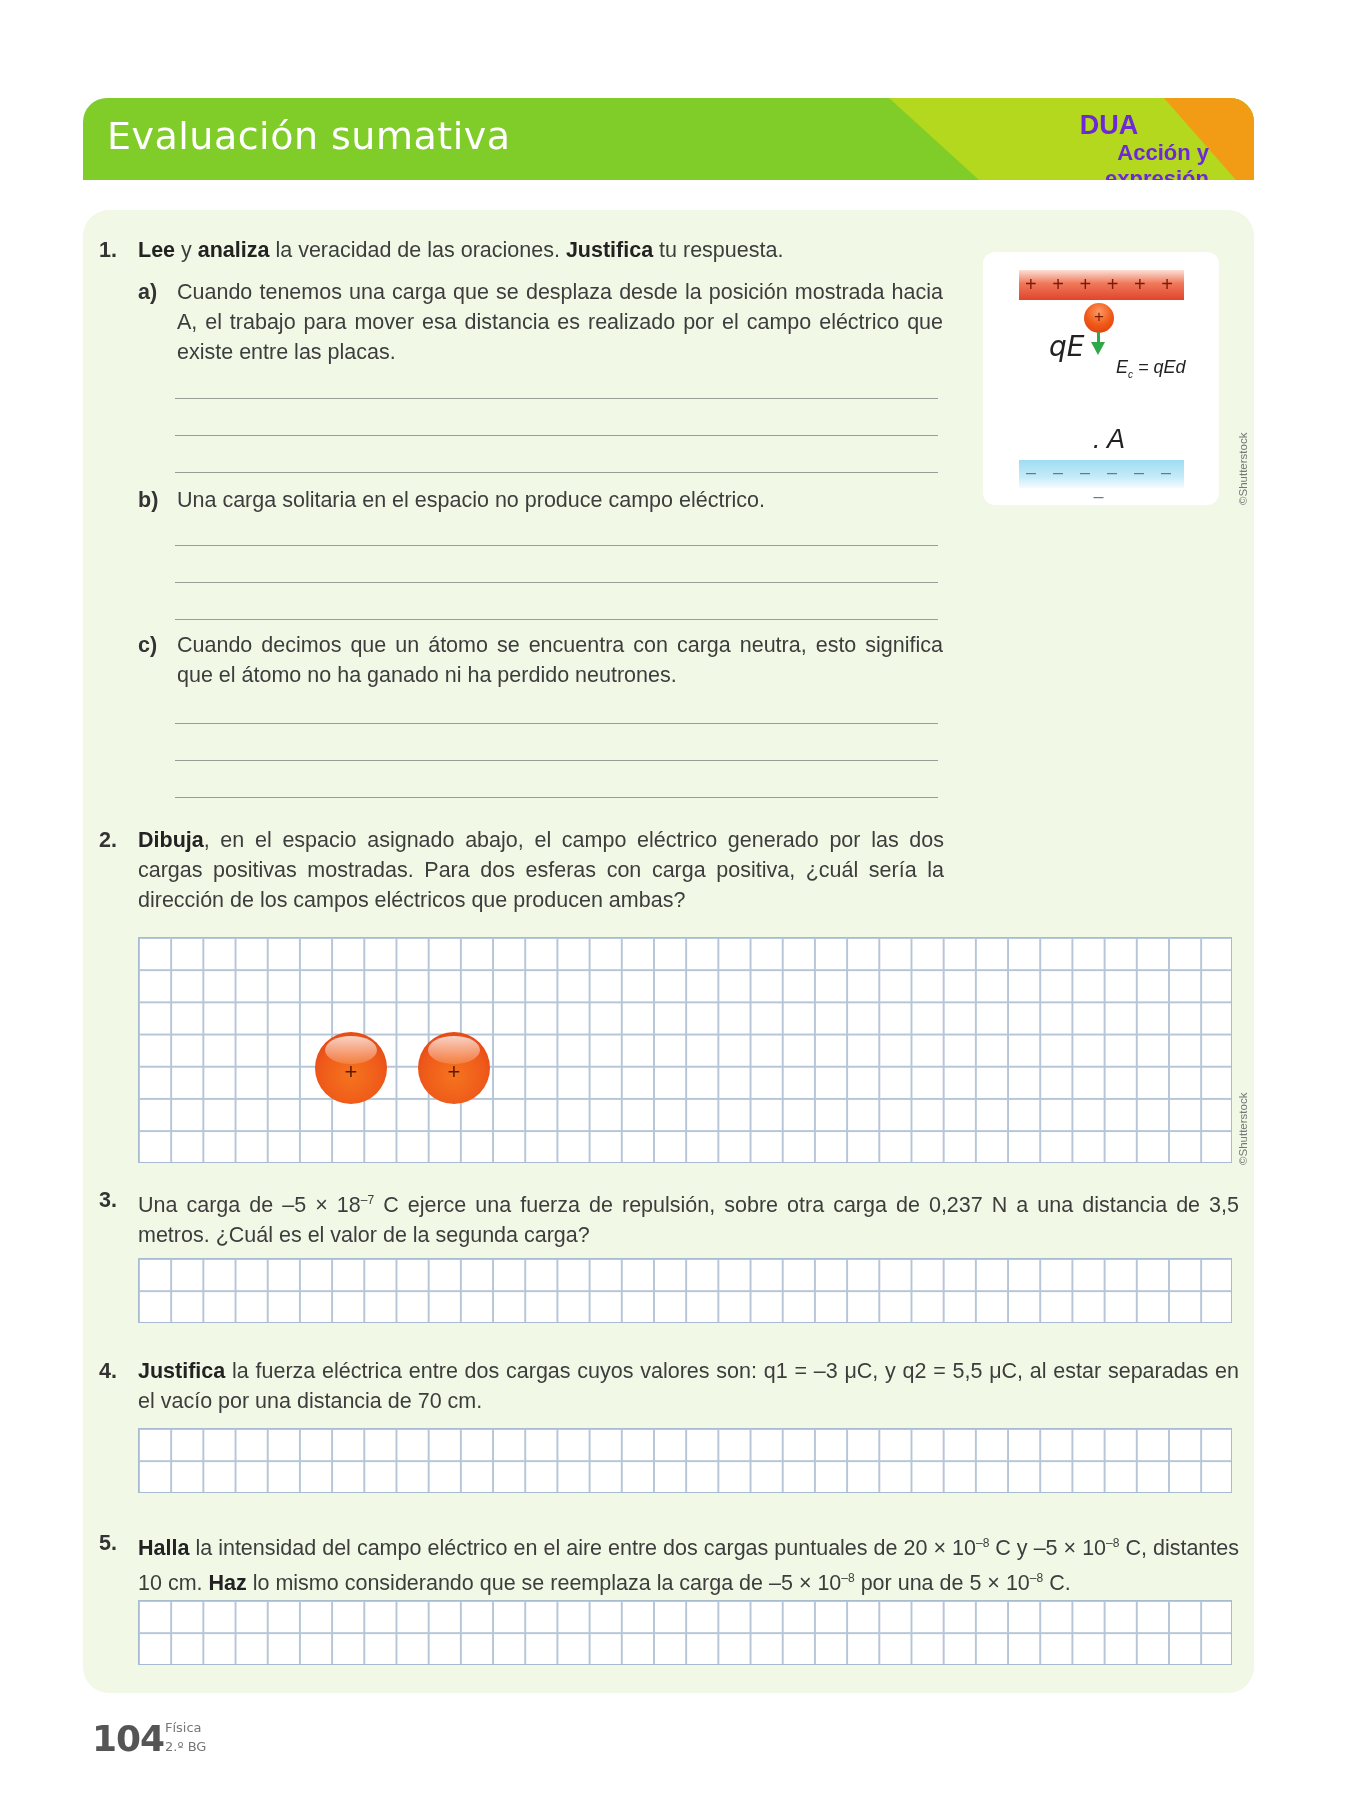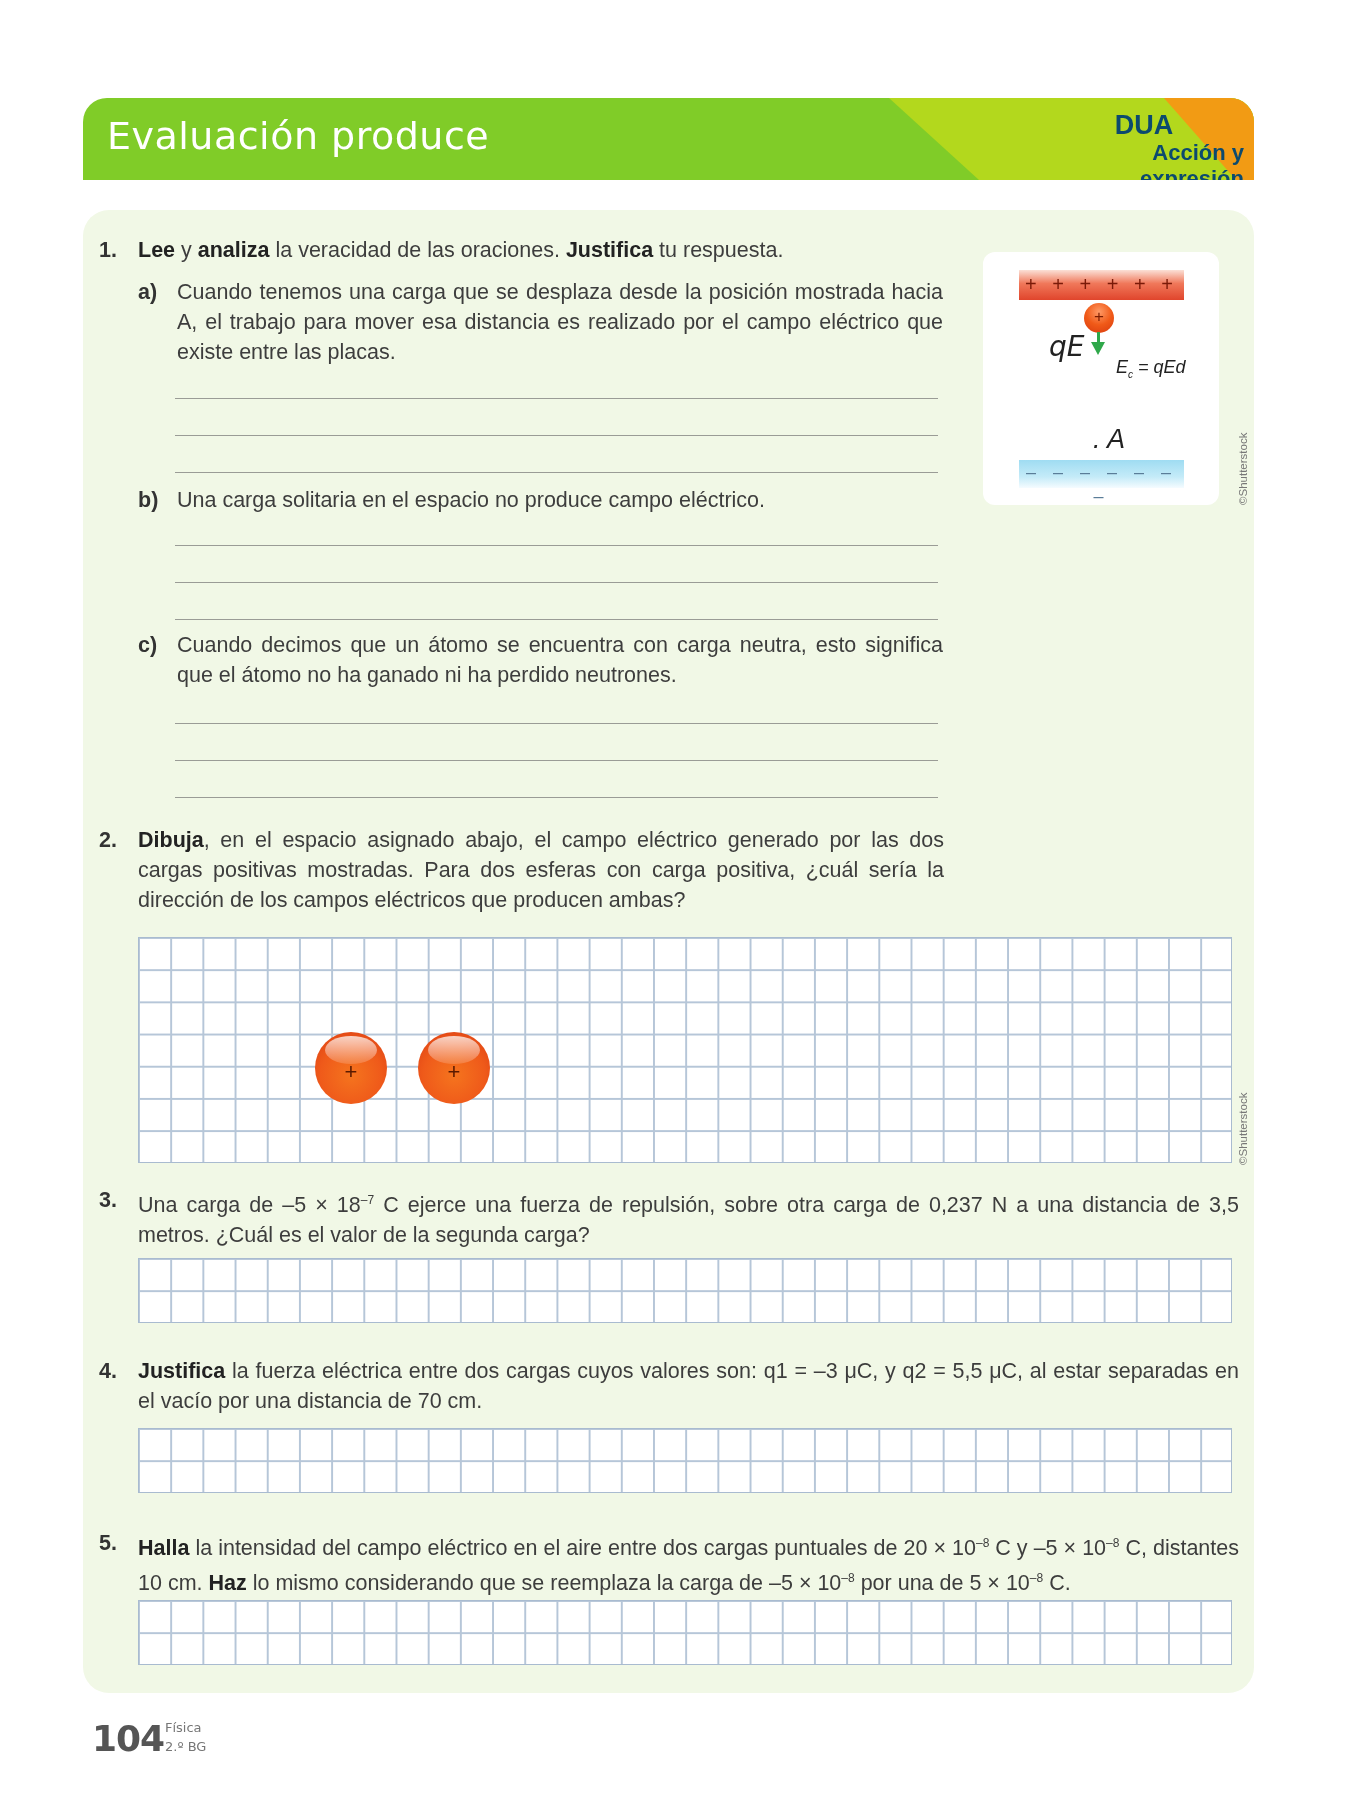--- a/index.html
+++ b/index.html
@@ -17,21 +17,21 @@
   }
   .header .lime {
     position: absolute; top: 0; left: 806px; width: 370px; height: 82px; background: #b3d81d;
     clip-path: polygon(0 0, 100% 0, 100% 100%, 90px 100%);
   }
   .header .orange {
     position: absolute; top: 0; right: 0; width: 90px; height: 82px; background: #f29b14;
     clip-path: polygon(0 0, 100% 0, 100% 100%, 72px 100%);
   }
   .header .dua {
-    position: absolute; left: 961px; top: 12px; width: 200px; text-align: center; color: #0c4a6e;
+    position: absolute; left: 926px; top: 12px; width: 200px; text-align: center; color: #6d28d9;
   }
   .header .dua .dua-title { font-size: 27px; font-weight: bold; line-height: 30px; }
   .header .dua .dua-sub { font-size: 22px; font-weight: bold; line-height: 26px; text-align: right; }
 
   
   .panel {
     position: absolute; left: 83px; top: 210px; width: 1171px; height: 1483px;
     background: #f1f8e6; border-radius: 26px;
   }
 
@@ -102,21 +102,21 @@
   
   .footer-num { position: absolute; left: 92px; top: 1718px; font-size: 36px; font-weight: bold; color: #555; font-family: "DejaVu Sans", sans-serif; letter-spacing: -1px; }
   .footer-sub { position: absolute; left: 165px; top: 1718px; font-size: 13px; line-height: 19px; color: #777; font-family: "DejaVu Sans", sans-serif; }
 </style>
 </head>
 <body>
 
 <div class="header">
   <div class="lime"></div>
   <div class="orange"></div>
-  <div class="title">Evaluación produce</div>
+  <div class="title">Evaluación sumativa</div>
   <div class="dua">
     <div class="dua-title">DUA</div>
     <div class="dua-sub">Acción y expresión</div>
   </div>
 </div>
 
 <div class="panel"></div>
 
 <div class="q" style="left:99px; top:235px; width:720px;">
   <span class="num">1.</span>

